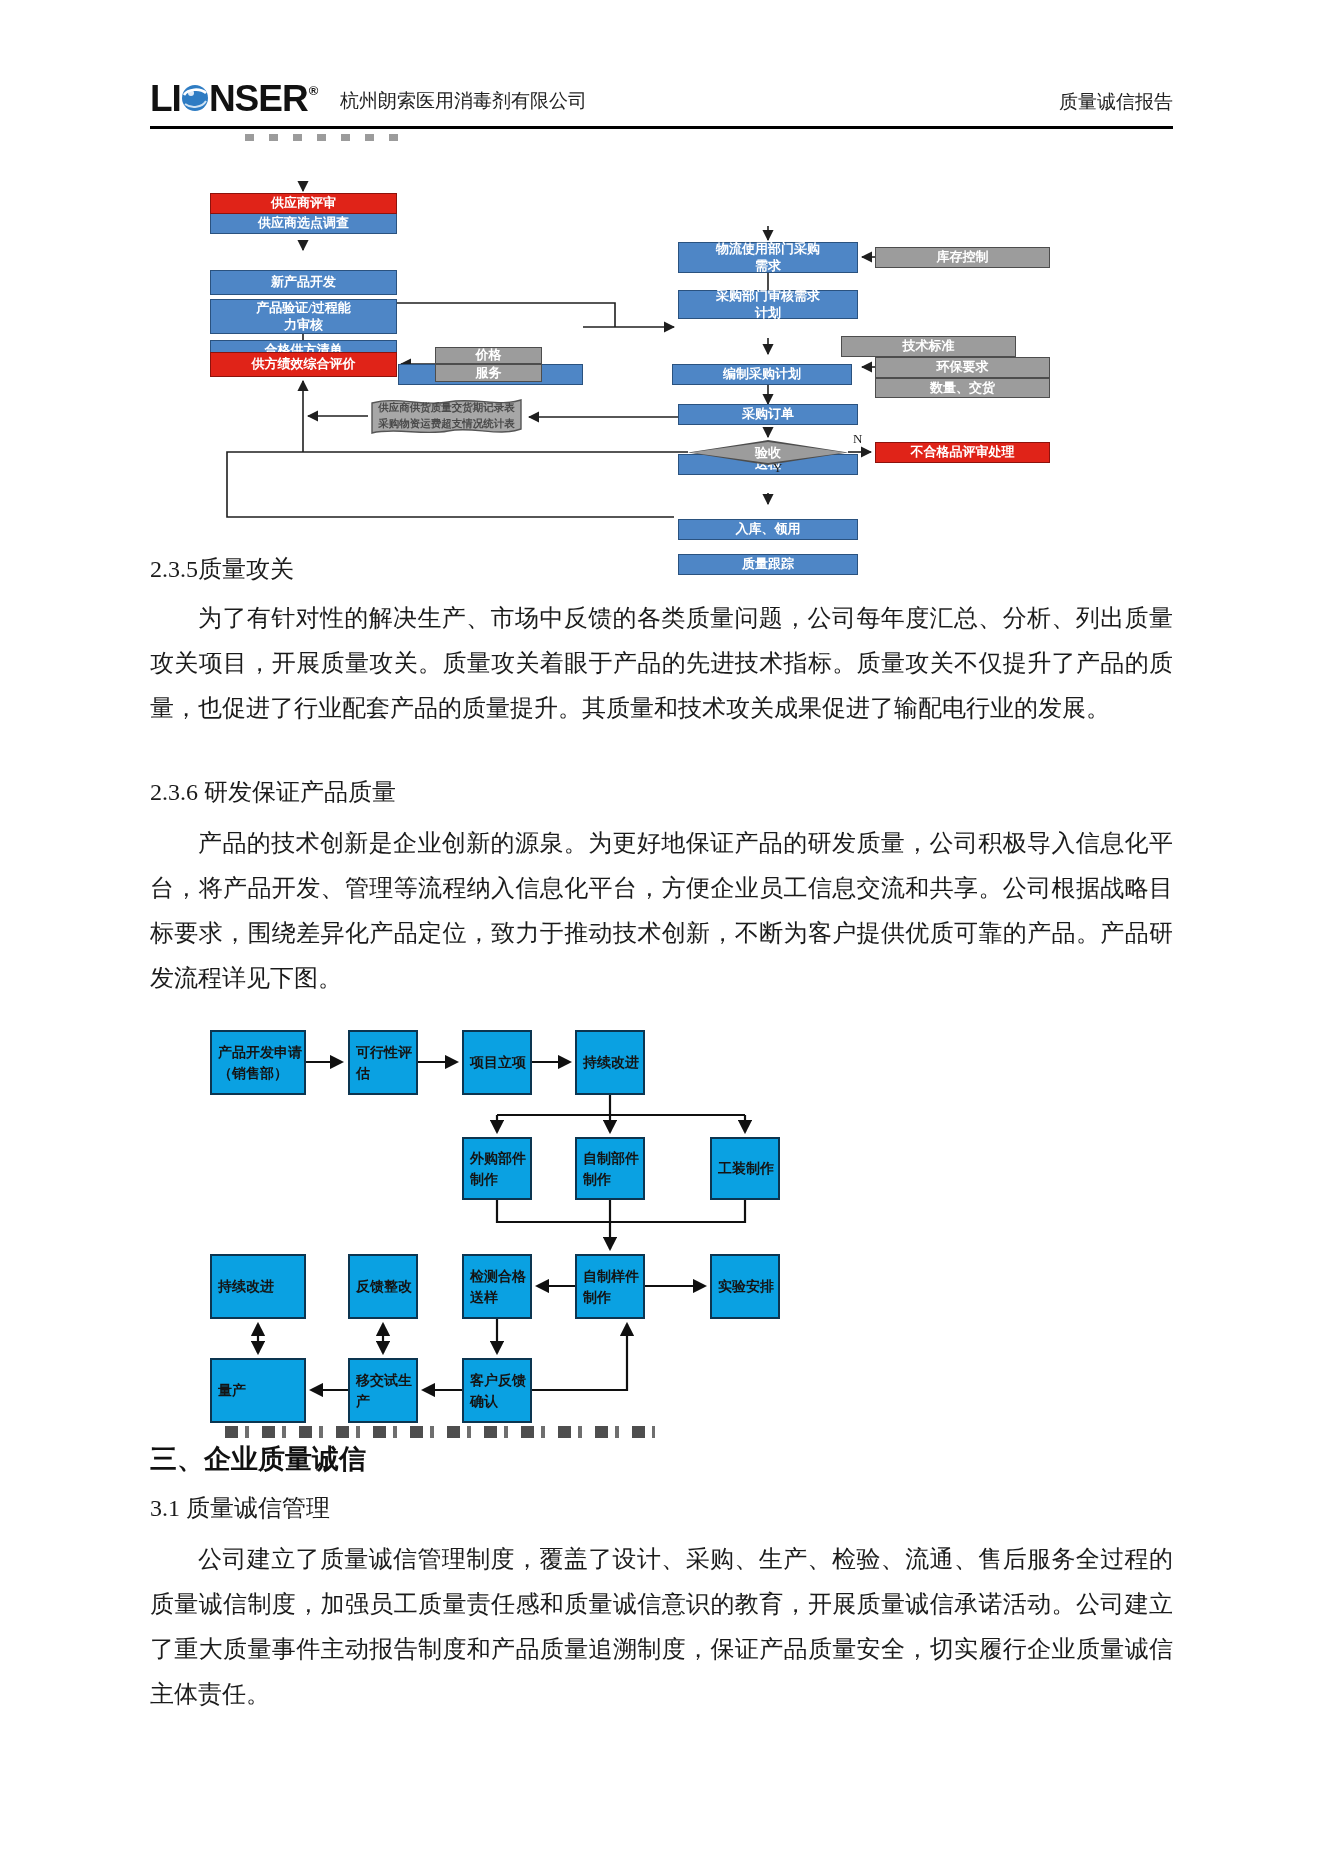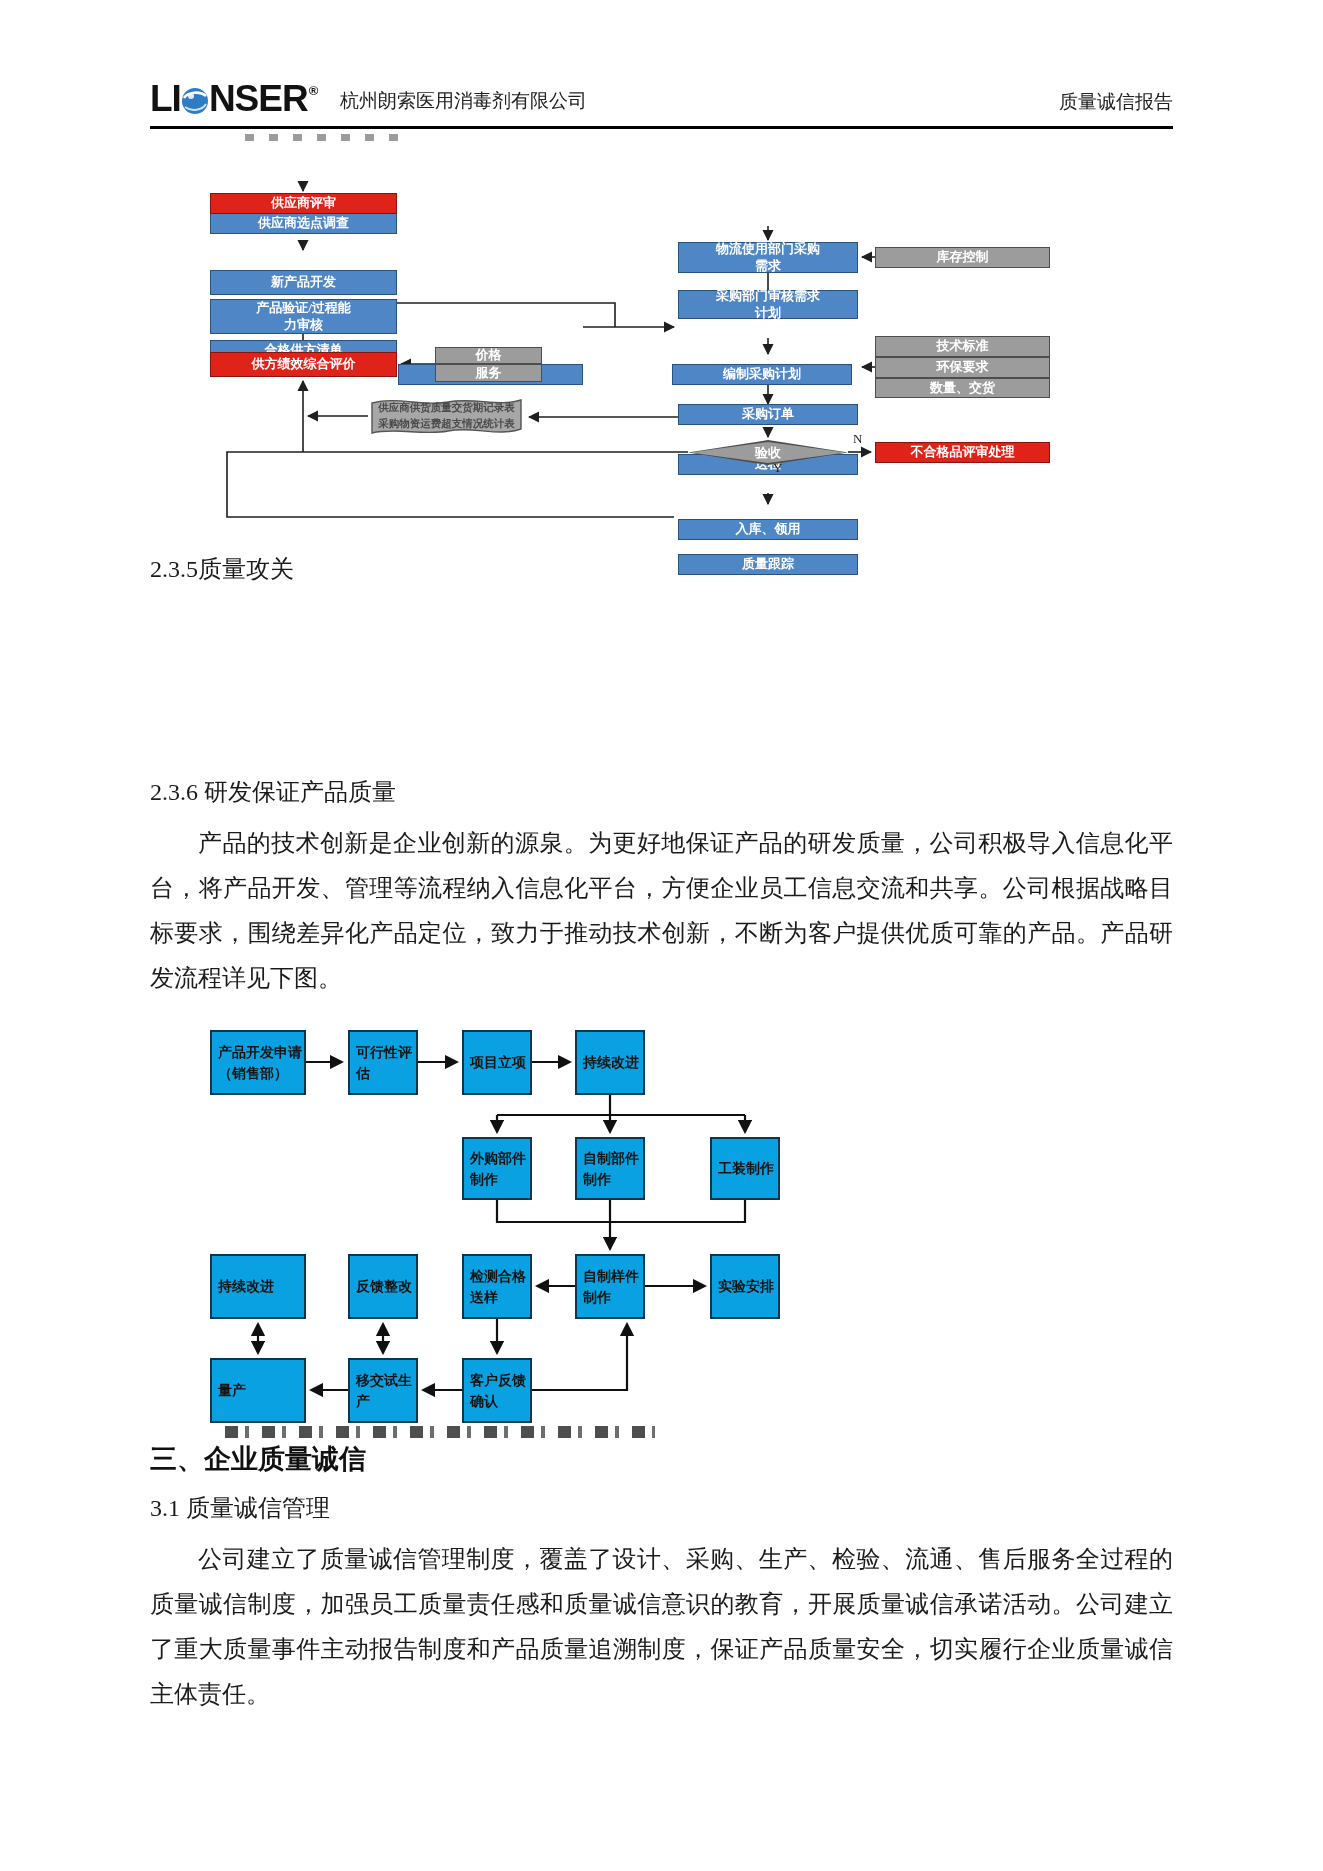--- a/index.html
+++ b/index.html
@@ -2,21 +2,21 @@
 <html><head>
 <meta charset="utf-8">
 <style>
   html,body{margin:0;padding:0;background:#e8e8e8;}
   .page{position:relative;width:1323px;height:1871px;background:#ffffff;margin:0 auto;
         font-family:"Liberation Serif","DejaVu Serif",serif;color:#1b1b1b;overflow:hidden;}
 
   
   .hdr-logo{position:absolute;left:150px;top:74px;height:44px;display:flex;align-items:flex-end;}
   .logo-word{font-family:"Liberation Sans","DejaVu Sans",sans-serif;font-weight:800;
-             font-size:37px;line-height:38px;letter-spacing:-1px;color:#121212;display:flex;align-items:flex-end;}
+             font-size:37px;line-height:38px;letter-spacing:-1px;color:#121212;display:flex;align-items:center;}
   .logo-globe{margin:0 0 3px 0;}
   .logo-reg{font-family:"Liberation Sans",sans-serif;font-weight:700;font-size:13px;color:#121212;
             position:relative;top:-20px;left:1px;}
   .hdr-company{position:absolute;left:340px;top:88px;font-size:19px;color:#222;}
   .hdr-doctitle{position:absolute;right:150px;top:89px;font-size:19px;color:#222;}
   .hdr-rule{position:absolute;left:150px;top:126px;width:1023px;height:3px;background:#000;}
 
   
   .tblock{position:absolute;left:150px;width:1023px;font-size:24px;line-height:45px;
           text-align:justify;color:#1b1b1b;}
@@ -136,39 +136,40 @@
 采购物资运费超支情况统计表</div>
     </div>
 
     <div class="c1box c1blue pre" style="left:508px;top:55px;width:180px;height:31px">物流使用部门采购
 需求</div>
     <div class="c1box c1blue pre" style="left:508px;top:103px;width:180px;height:29px">采购部门审核需求
 计划</div>
     <div class="c1box c1gray" style="left:705px;top:107px;width:175px;height:21px">库存控制</div>
     <div class="c1box c1blue" style="left:502px;top:177px;width:180px;height:21px">编制采购计划</div>
     <div class="c1box c1blue" style="left:508px;top:217px;width:180px;height:21px">采购订单</div>
-    <div class="c1box c1gray" style="left:705px;top:196px;width:175px;height:21px">技术标准</div>
+    <div class="c1box c1gray" style="left:671px;top:196px;width:175px;height:21px">技术标准</div>
     <div class="c1box c1gray" style="left:705px;top:217px;width:175px;height:21px">环保要求</div>
     <div class="c1box c1gray" style="left:705px;top:238px;width:175px;height:20px">数量、交货</div>
     <div class="c1box c1blue" style="left:508px;top:267px;width:180px;height:21px">送检</div>
 
     <div class="c1diamond" style="left:518px;top:300px;width:160px;height:25px">
       <div class="c1d-outer"></div>
       <div class="c1d-inner"></div>
       <div class="c1d-label">验收</div>
     </div>
     <span class="nylabel" style="left:683px;top:291px">N</span>
     <span class="nylabel" style="left:603px;top:320px">Y</span>
 
     <div class="c1box c1red" style="left:705px;top:302px;width:175px;height:21px">不合格品评审处理</div>
     <div class="c1box c1blue" style="left:508px;top:332px;width:180px;height:21px">入库、领用</div>
     <div class="c1box c1blue" style="left:508px;top:367px;width:180px;height:21px">质量跟踪</div>
   </div>
 
   <div class="h-plain" style="top:553px;">2.3.5质量攻关</div>
+  <div class="tblock indent" style="top:596px;">为了有针对性的解决生产、市场中反馈的各类质量问题，公司每年度汇总、分析、列出质量攻关项目，开展质量攻关。质量攻关着眼于产品的先进技术指标。质量攻关不仅提升了产品的质量，也促进了行业配套产品的质量提升。其质量和技术攻关成果促进了输配电行业的发展。</div>
   <div class="h-plain" style="top:776px;">2.3.6 研发保证产品质量</div>
   <div class="tblock indent" style="top:821px;">产品的技术创新是企业创新的源泉。为更好地保证产品的研发质量，公司积极导入信息化平台，将产品开发、管理等流程纳入信息化平台，方便企业员工信息交流和共享。公司根据战略目标要求，围绕差异化产品定位，致力于推动技术创新，不断为客户提供优质可靠的产品。产品研发流程详见下图。</div>
 
   <div class="chart2">
     <svg width="770" height="430" viewBox="0 0 770 430" style="position:absolute;left:0;top:0;">
       <defs>
         <marker id="ar2" viewBox="0 0 10 10" refX="8.5" refY="5" markerWidth="6.5" markerHeight="6.5" orient="auto-start-reverse">
           <path d="M0,0L10,5L0,10z" fill="#101010"></path>
         </marker>
       </defs>

